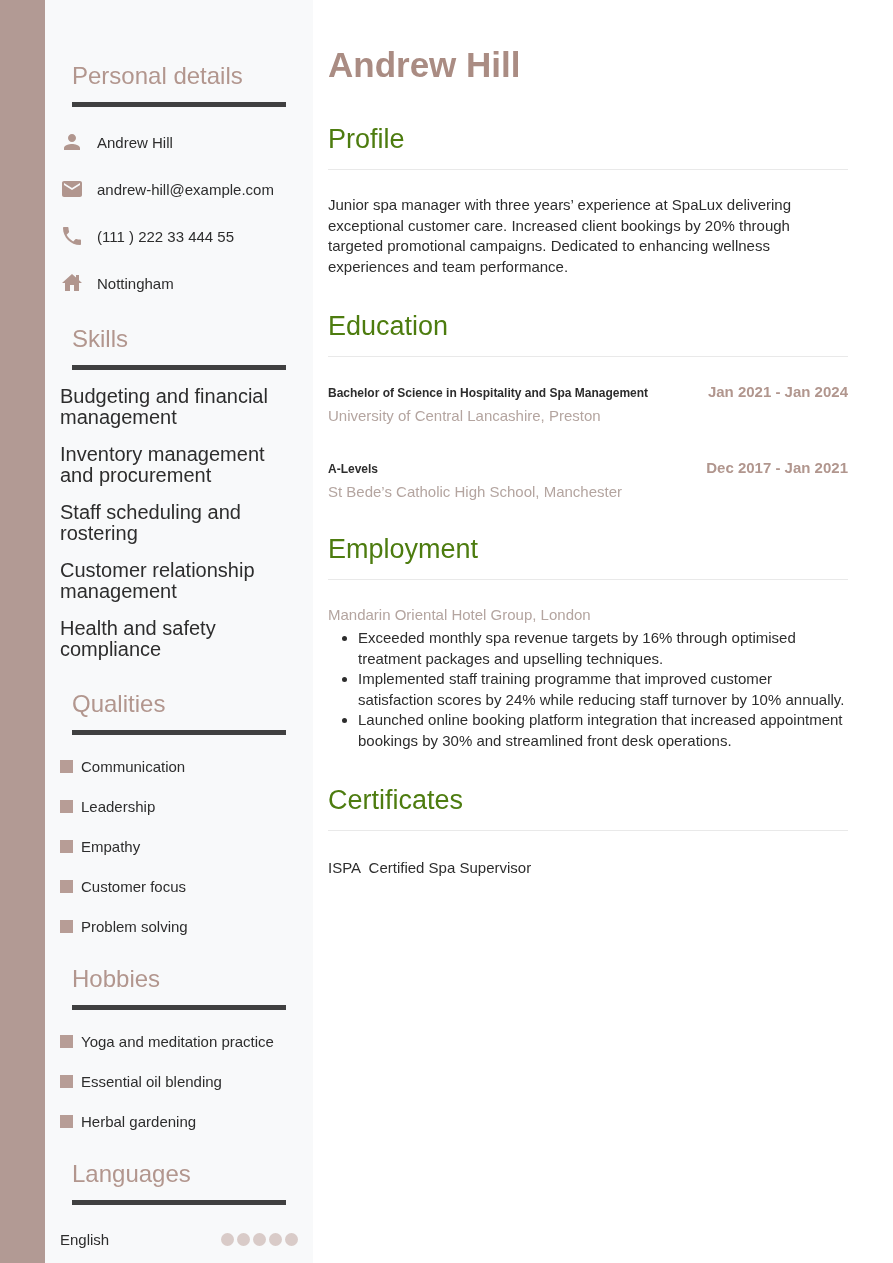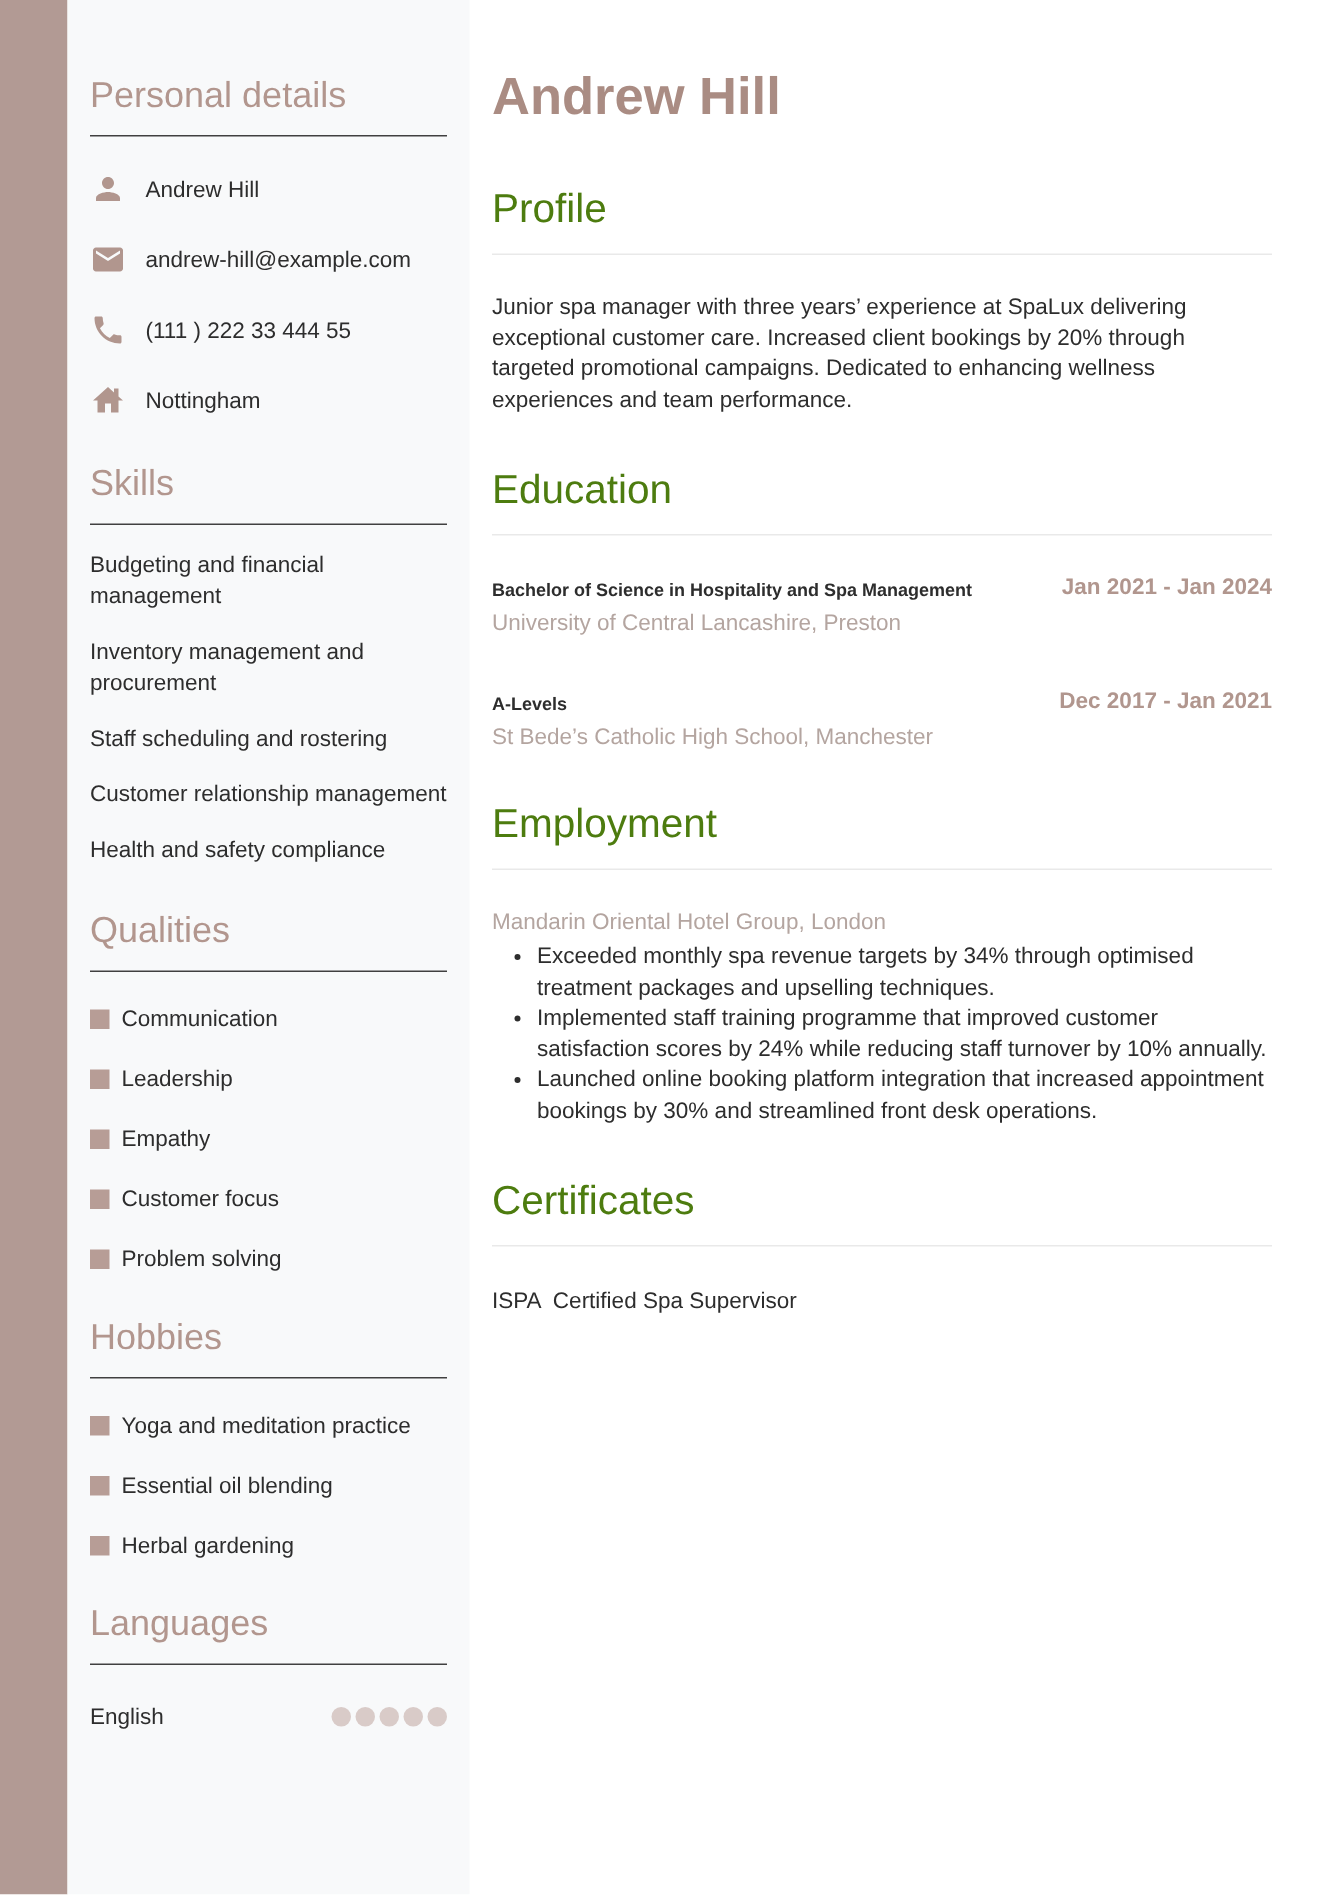--- a/index.html
+++ b/index.html
@@ -3,30 +3,30 @@
 <meta charset="utf-8">
 <style>
   html,body{margin:0;padding:0;background:#fff;}
   body{width:893px;height:1263px;overflow:hidden;font-family:"Liberation Sans",sans-serif;-webkit-font-smoothing:antialiased;}
   .page{display:flex;width:893px;height:1263px;background:#ffffff;}
   .accent-strip{flex:0 0 45px;background:#b29a94;}
   .sidebar{flex:0 0 268px;width:268px;background:#f8f9fa;padding:50px 15px 20px 15px;box-sizing:border-box;}
   .main{flex:1;padding:46px 45px 20px 15px;box-sizing:border-box;}
 
   
-  .side-heading{font-size:24px;font-weight:400;color:#b2968e;padding-bottom:12px;border-bottom:1px solid #404040;margin:0;}
+  .side-heading{font-size:24px;font-weight:400;color:#b2968e;padding-bottom:12px;border-bottom:5px solid #404040;margin:12px;}
   .side-section{margin-top:30px;}
   .side-section:first-child{margin-top:0;}
   .contact-list{margin-top:2px;}
   .contact-row{display:flex;align-items:center;gap:13px;margin:23px 0;}
   .contact-row .ic{width:24px;height:24px;flex:0 0 24px;display:flex;align-items:center;justify-content:center;}
   .contact-row .ic svg{width:24px;height:24px;fill:#b1968e;}
   .contact-text{font-size:15px;color:#2d2d2d;}
   .plain-list{margin-top:6px;}
-  .plain-item{font-size:15px;line-height:21px;color:#2d2d2d;margin:16px 0;}
+  .plain-item{font-size:20px;line-height:21px;color:#2d2d2d;margin:16px 0;}
   .bullet-list{margin-top:8px;}
   .bullet-row{display:flex;align-items:center;gap:8px;margin:23px 0;}
   .sq{width:13px;height:13px;background:#b79d96;flex:0 0 13px;}
   .bullet-text{font-size:15px;color:#2d2d2d;}
   .lang-row{display:flex;justify-content:space-between;align-items:center;margin-top:26px;}
   .lang-name{font-size:15px;color:#2d2d2d;}
   .lang-dots{display:flex;gap:3px;}
   .dot{width:13px;height:13px;border-radius:50%;background:#d9cbc8;}
 
   
@@ -189,21 +189,21 @@
         <div class="entry-sub">St Bede’s Catholic High School, Manchester</div>
       </div>
     </div>
 
     <div class="section">
       <h2 class="main-heading">Employment</h2>
 
       <div class="entry first">
         <div class="entry-sub">Mandarin Oriental Hotel Group, London</div>
         <ul class="job-bullets">
-          <li>Exceeded monthly spa revenue targets by 34% through optimised treatment packages and upselling techniques.</li>
+          <li>Exceeded monthly spa revenue targets by 16% through optimised treatment packages and upselling techniques.</li>
           <li>Implemented staff training programme that improved customer satisfaction scores by 24% while reducing staff turnover by 10% annually.</li>
           <li>Launched online booking platform integration that increased appointment bookings by 30% and streamlined front desk operations.</li>
         </ul>
       </div>
     </div>
 
     <div class="section">
       <h2 class="main-heading">Certificates</h2>
       <div class="cert-title">ISPA  Certified Spa Supervisor</div>
     </div>

